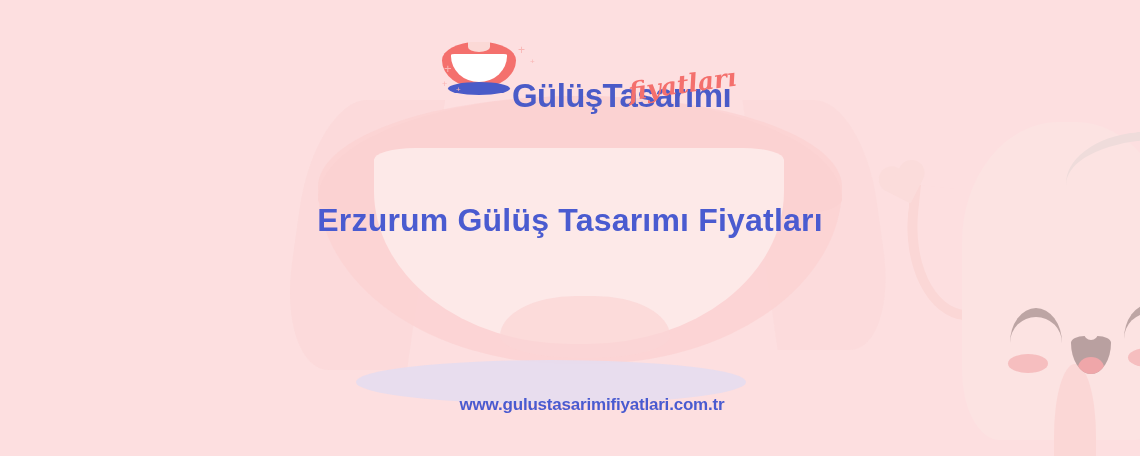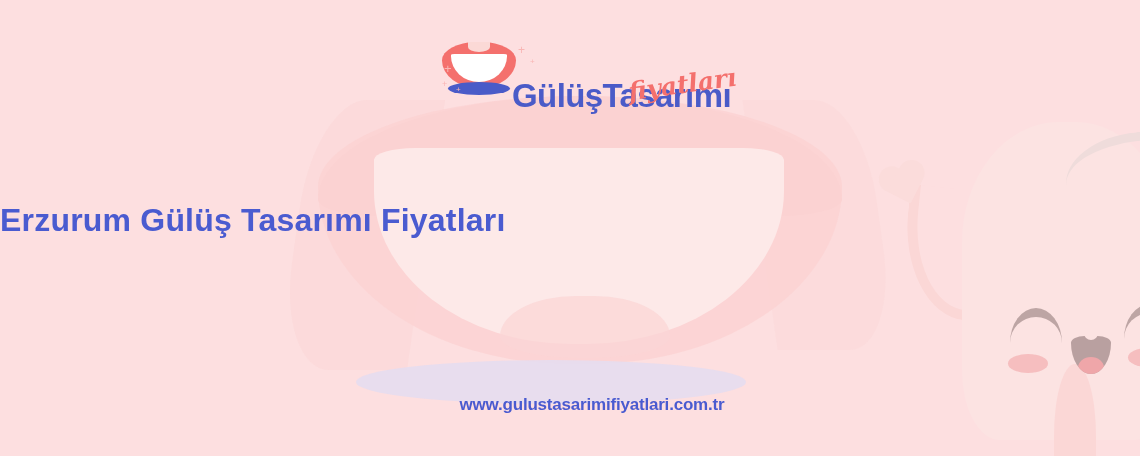--- a/index.html
+++ b/index.html
@@ -297,20 +297,21 @@
     transform: rotate(-8deg);
     white-space: nowrap;
   }
 
   
   .headline {
     position: absolute;
     left: 0;
     right: 0;
     top: 202px;
+    text-align: center;
     font-size: 32px;
     font-weight: 700;
     color: #4a5bd0;
     letter-spacing: 0.2px;
   }
   .site-url {
     position: absolute;
     left: 0;
     right: 0;
     top: 395px;

